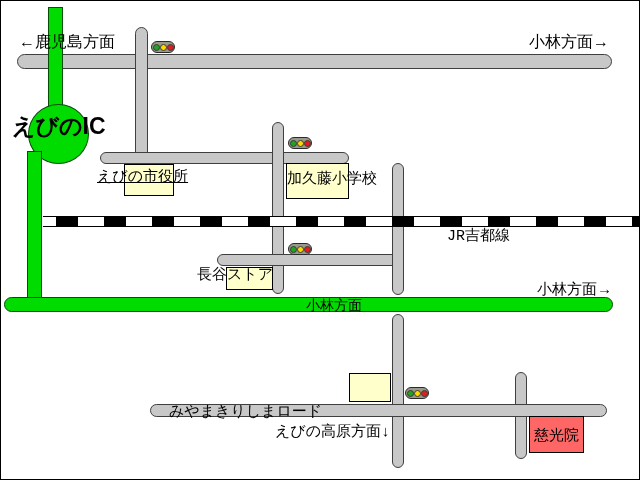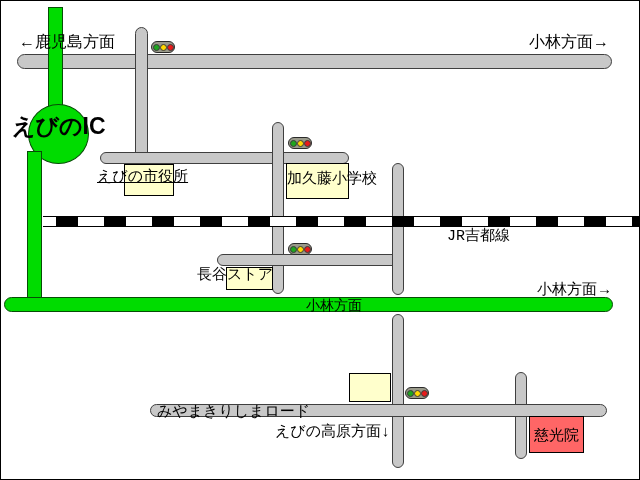--- a/index.html
+++ b/index.html
@@ -86,16 +86,16 @@
 
   <div class="lbl" style="left:18px;top:31px;font-size:16px;">←鹿児島方面</div>
   <div class="lbl ic" style="left:11px;top:112px;">えびのIC</div>
   <div class="lbl" style="left:528px;top:31px;font-size:16px;">小林方面→</div>
   <div class="lbl" style="left:96px;top:166px;text-decoration:underline;">えびの市役所</div>
   <div class="lbl" style="left:286px;top:168px;">加久藤小学校</div>
   <div class="lbl" style="left:446px;top:227px;font-family:Liberation Mono, monospace;">JR吉都線</div>
   <div class="lbl" style="left:196px;top:264px;">長谷ストア</div>
   <div class="lbl" style="left:536px;top:279px;">小林方面→</div>
   <div class="lbl small" style="left:305px;top:297px;">小林方面</div>
-  <div class="lbl" style="left:156px;top:401px;">みやまきりしまロード</div>
+  <div class="lbl" style="left:168px;top:401px;">みやまきりしまロード</div>
   <div class="lbl" style="left:274px;top:423px;font-family:Liberation Mono, monospace;">えびの高原方面↓</div>
 
 </div>
 
 </body></html>

